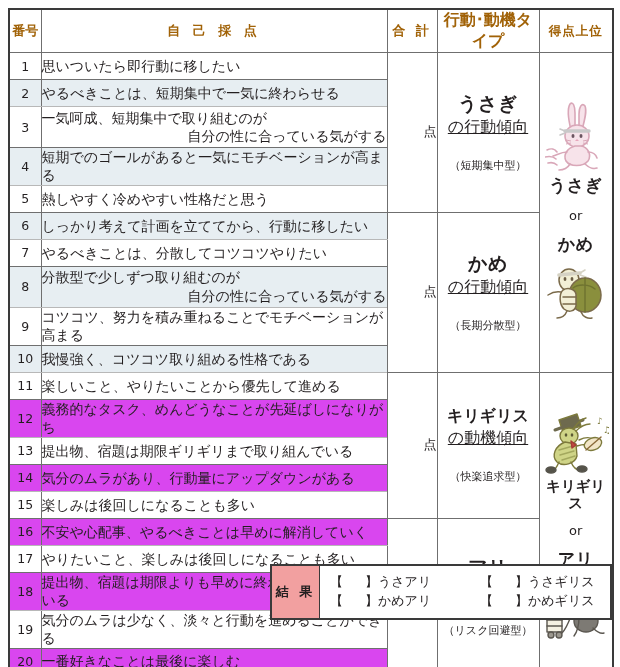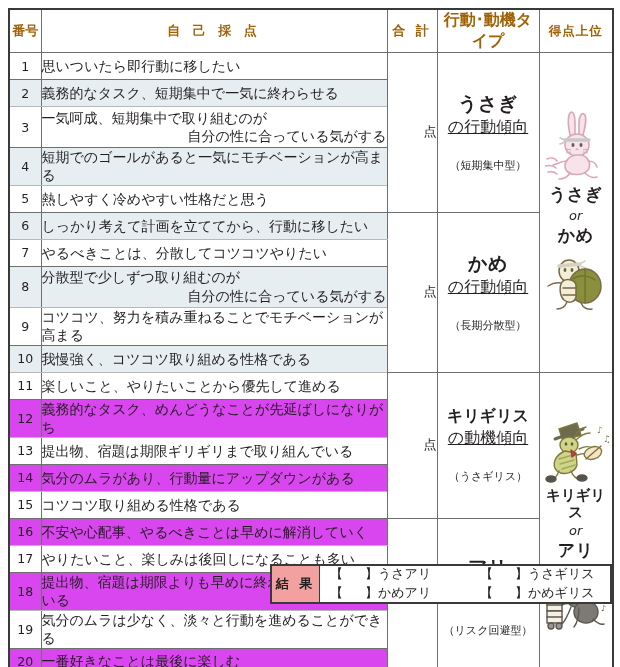--- a/index.html
+++ b/index.html
@@ -103,31 +103,31 @@
     text-align:center;
     vertical-align:middle;
     padding:0;
   }
   td.top .pair{
     display:flex;flex-direction:column;align-items:center;justify-content:center;
     height:100%;
   }
   .animal{display:block;}
   .orline{
-    font-size:13px;font-weight:400;margin:3px 0;letter-spacing:0;font-style:italic;
+    font-size:13px;font-weight:400;margin:12px 0;letter-spacing:0;
   }
   .aname{
     font-size:17px;font-weight:700;letter-spacing:.5px;line-height:1.15;
   }
   .aname.small{font-size:14.5px;letter-spacing:0;}
 
   
   .result{
     position:absolute;left:270px;top:564px;
-    width:342px;height:40px;
+    width:342px;height:56px;
     border:2px solid #3a3a3a;
     display:flex;
     box-sizing:border-box;
     background:#fff;
   }
   .result .label{
     width:48px;
     background:#f2a0a0;
     border-right:1px solid #3a3a3a;
     display:flex;align-items:center;justify-content:center;
@@ -249,21 +249,21 @@
                   <ellipse cx="27" cy="25" rx="1.4" ry="2"></ellipse>
                 </g>
               </svg>
             </span>
           </div>
         </td>
       </tr>
 
       <tr class="blue sep">
         <td class="no">2</td>
-        <td class="q">義務的なタスク、短期集中で一気に終わらせる</td>
+        <td class="q">やるべきことは、短期集中で一気に終わらせる</td>
       </tr>
       <tr class="tall">
         <td class="no">3</td>
         <td class="q">
           <span>一気呵成、短期集中で取り組むのが</span>
           <span class="l2">自分の性に合っている気がする</span>
         </td>
       </tr>
       <tr class="blue sep">
         <td class="no">4</td>
@@ -304,21 +304,21 @@
         <td class="q">我慢強く、コツコツ取り組める性格である</td>
       </tr>
 
       <tr>
         <td class="no">11</td>
         <td class="q">楽しいこと、やりたいことから優先して進める</td>
         <td class="sum" rowspan="5">点</td>
         <td class="type" rowspan="5">
           <span class="big small">キリギリス</span>
           <span class="mid">の動機傾向</span>
-          <span class="sub">（うさギリス）</span>
+          <span class="sub">（快楽追求型）</span>
         </td>
         <td class="top" rowspan="10">
           <div class="pair">
             <span class="animal">
               <svg width="66" height="70" viewBox="0 0 66 70">
                 <g stroke="#7d7a3c" stroke-width="1.4" stroke-linecap="round" stroke-linejoin="round">
 
                   <path d="M16 16 L34 10 L38 22 L20 28 Z" fill="#6e6a4e"></path>
                   <path d="M12 26 L40 16" stroke="#6e6a4e" stroke-width="3"></path>
 
@@ -404,21 +404,21 @@
       <tr>
         <td class="no">13</td>
         <td class="q">提出物、宿題は期限ギリギリまで取り組んでいる</td>
       </tr>
       <tr class="pink sep">
         <td class="no">14</td>
         <td class="q">気分のムラがあり、行動量にアップダウンがある</td>
       </tr>
       <tr>
         <td class="no">15</td>
-        <td class="q">コツコツ取り組める性格である</td>
+        <td class="q">楽しみは後回しになることも多い</td>
       </tr>
 
       <tr class="pink sep">
         <td class="no">16</td>
         <td class="q">不安や心配事、やるべきことは早めに解消していく</td>
         <td class="sum" rowspan="5">点</td>
         <td class="type" rowspan="5">
           <span class="big">アリ</span>
           <span class="mid">の動機傾向</span>
           <span class="sub">（リスク回避型）</span>

